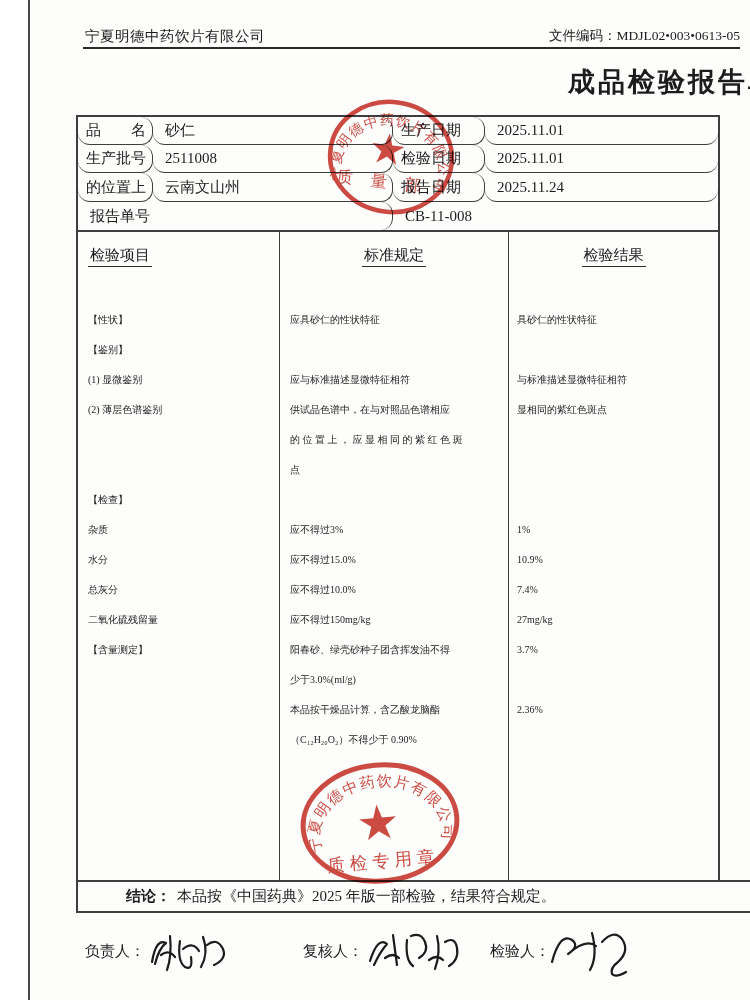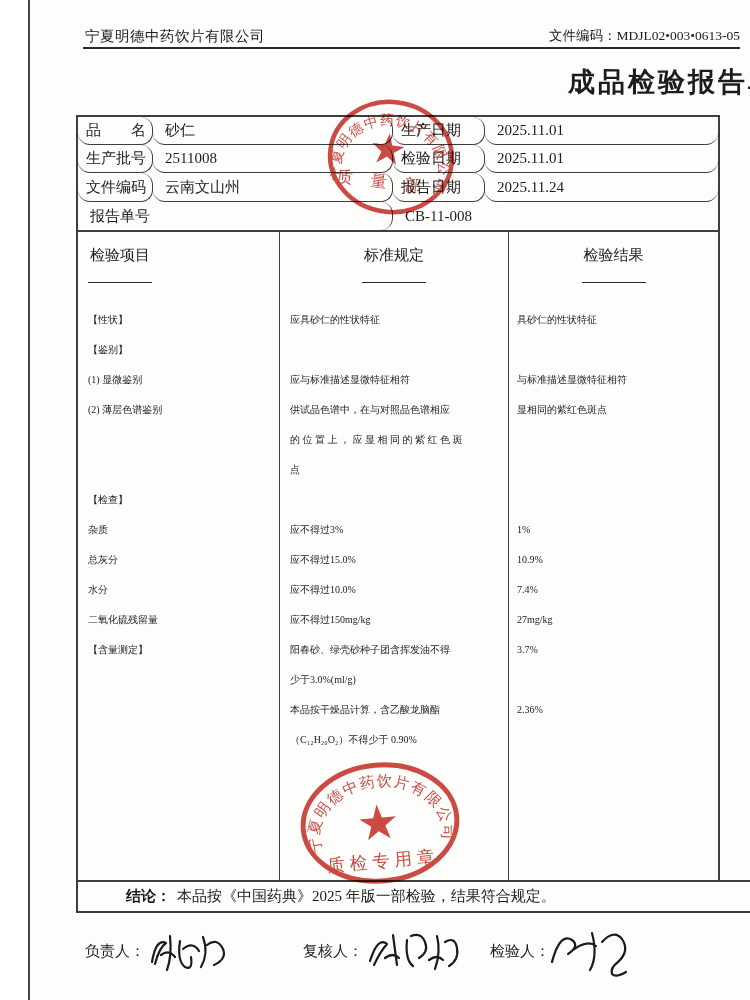--- a/index.html
+++ b/index.html
@@ -26,21 +26,21 @@
   .cell.span2{grid-column:1 / 3;}
   .cell.span2r{grid-column:3 / 5;}
   
   .main-table{position:absolute;left:48px;top:232px;width:644px;height:648px;
     box-sizing:border-box;border:2px solid #3e3e3e;border-top:none;border-bottom:none;
     display:grid;grid-template-columns:202px 229px 209px;}
   .tcol{box-sizing:border-box;}
   .tcol.b-r{border-right:1.4px solid #3e3e3e;}
   .col-head{height:73px;box-sizing:border-box;padding-top:14px;text-align:center;font-size:15px;}
   .col-head.left{text-align:left;padding-left:10px;}
-  .col-head span{border-bottom:1.2px solid #2a2a2a;padding:0 2px 19px;}
+  .col-head span{border-bottom:1.2px solid #2a2a2a;padding:0 2px 3px;}
   .tline{height:30px;line-height:30px;font-size:10px;padding-left:10px;white-space:nowrap;}
   .tcol.res .tline{padding-left:8px;}
   
   .conclusion{position:absolute;left:48px;top:880px;width:715px;height:33px;
     box-sizing:border-box;border:2px solid #3e3e3e;display:flex;align-items:center;
     padding-left:48px;font-size:15px;}
   .conclusion b{margin-right:6px;}
   
   .sig-label{position:absolute;top:942px;font-size:15px;}
   .sig-svg{position:absolute;}
@@ -65,43 +65,43 @@
     <div class="cell">品　　名</div>
     <div class="cell value">砂仁</div>
     <div class="cell">生产日期</div>
     <div class="cell value no-r">2025.11.01</div>
 
     <div class="cell">生产批号</div>
     <div class="cell value">2511008</div>
     <div class="cell">检验日期</div>
     <div class="cell value no-r">2025.11.01</div>
 
-    <div class="cell">文件编码</div>
+    <div class="cell">的位置上</div>
     <div class="cell value">云南文山州</div>
     <div class="cell">报告日期</div>
     <div class="cell value no-r">2025.11.24</div>
 
     <div class="cell span2 no-b">报告单号</div>
     <div class="cell span2r value no-r no-b">CB-11-008</div>
   </div>
 
   <div class="main-table">
     <div class="tcol b-r">
       <div class="col-head left"><span>检验项目</span></div>
       <div class="lines">
           <div class="tline">【性状】</div>
           <div class="tline">【鉴别】</div>
           <div class="tline">(1) 显微鉴别</div>
           <div class="tline">(2) 薄层色谱鉴别</div>
           <div class="tline">&nbsp;</div>
           <div class="tline">&nbsp;</div>
           <div class="tline">【检查】</div>
           <div class="tline">杂质</div>
+          <div class="tline">水分</div>
           <div class="tline">总灰分</div>
-          <div class="tline">水分</div>
           <div class="tline">二氧化硫残留量</div>
           <div class="tline">【含量测定】</div>
           <div class="tline">&nbsp;</div>
           <div class="tline">&nbsp;</div>
           <div class="tline">&nbsp;</div>
         </div>
     </div>
     <div class="tcol b-r">
       <div class="col-head"><span>标准规定</span></div>
       <div class="lines">

